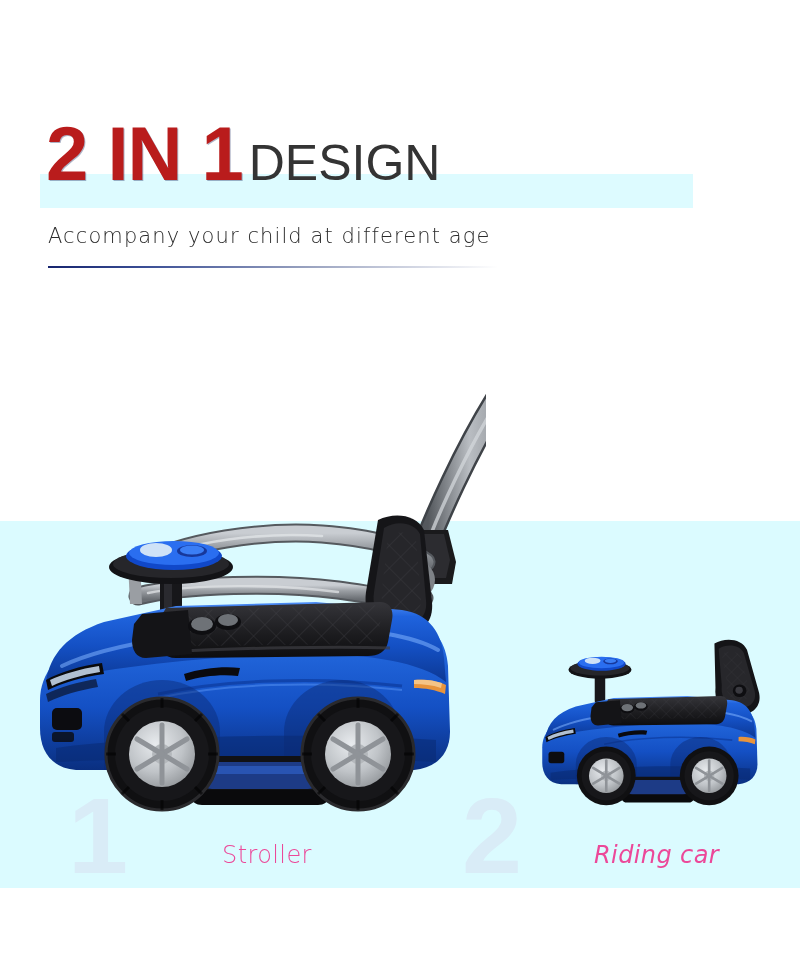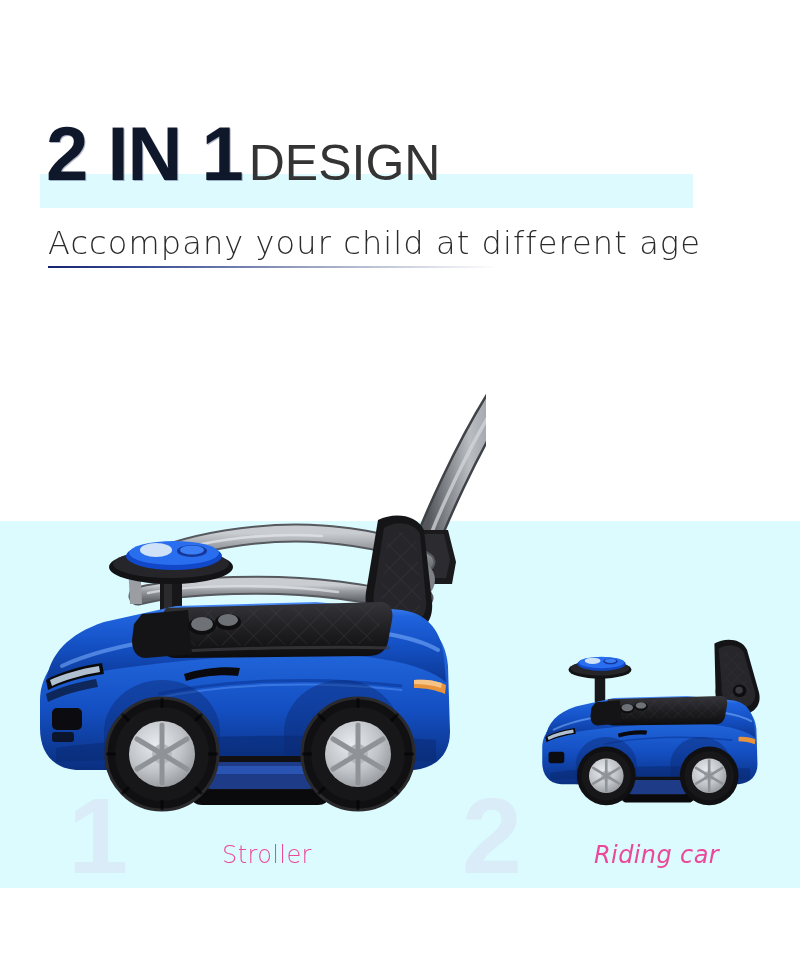--- a/index.html
+++ b/index.html
@@ -39,38 +39,38 @@
     left: 46px;
     top: 116px;
     white-space: nowrap;
     line-height: 1;
   }
   #headline-main {
     font-family: "Liberation Sans", sans-serif;
     font-weight: bold;
     font-size: 76px;
     letter-spacing: -1px;
-    color: #0f172a;
+    color: #b91c1c;
     text-shadow: 1px 1px 0 rgba(20,35,90,.35);
   }
   #headline-sub {
     font-family: "Liberation Sans", sans-serif;
     font-weight: normal;
     font-size: 50px;
     letter-spacing: 0px;
     color: #343434;
     margin-left: 6px;
   }
 
   #subtitle {
     position: absolute;
     left: 48px;
     top: 224px;
     font-family: "DejaVu Sans", sans-serif;
-    font-size: 32px;
+    font-size: 21px;
     font-weight: 300;
     letter-spacing: 1.1px;
     color: #2b2b2b;
     white-space: nowrap;
   }
 
   #divider {
     position: absolute;
     left: 48px;
     top: 266px;

